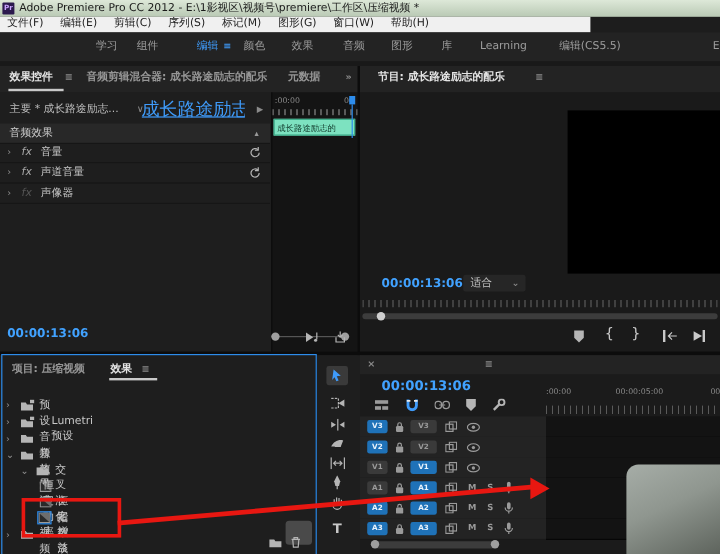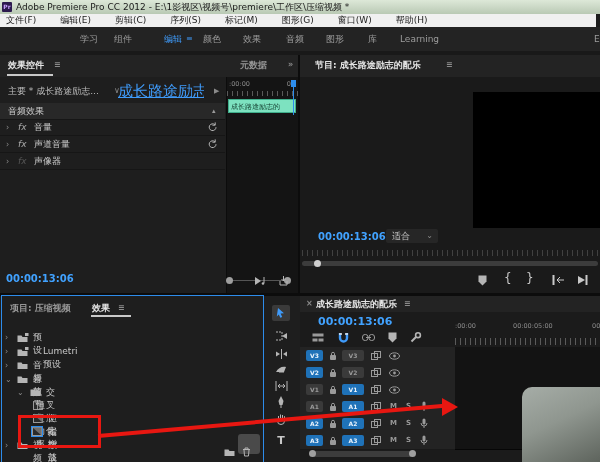--- a/index.html
+++ b/index.html
@@ -8,21 +8,21 @@
     -webkit-font-smoothing:antialiased;}
   .abs{position:absolute;}
   .nowrap{white-space:nowrap;overflow:hidden;}
 
   
   .titlebar{left:0;top:0;width:600px;height:14px;background:linear-gradient(#dde8d8,#b9c9b4);
     color:#1a1a1a;font-size:9px;line-height:14px;}
   .prlogo{position:absolute;left:2px;top:2px;width:10px;height:10px;background:#2c1a4e;
     color:#c9a3ff;font-size:6px;font-weight:bold;text-align:center;line-height:10px;border-radius:1px;}
   .titletext{position:absolute;left:16px;top:0;width:560px;}
-  .menubar{left:0;top:14px;width:596px;height:13px;background:#f0f0f0;color:#222;font-size:9px;line-height:13px;display:flex;gap:24px;padding-left:6px;box-sizing:border-box;}
+  .menubar{left:0;top:14px;width:492px;height:13px;background:#f0f0f0;color:#222;font-size:9px;line-height:13px;display:flex;gap:14px;padding-left:6px;box-sizing:border-box;}
   .menubar span{cursor:default;}
 
   
   .wsbar{left:0;top:27px;width:600px;height:24px;background:#232323;color:#9d9d9d;font-size:9px;line-height:24px;border-bottom:4px solid #191919;}
   .ws{position:absolute;top:0;}
   .ws.active{color:#3f9bfa;}
   .wsmenu{color:#3f9bfa;font-size:8px;}
 
   
   .tabrow{background:#232323;color:#969696;font-size:9px;}
@@ -103,26 +103,28 @@
     <span class="ws" style="left:80px">学习</span>
     <span class="ws" style="left:114px">组件</span>
     <span class="ws active" style="left:164px">编辑</span>
     <span class="ws wsmenu" style="left:186px">≡</span>
     <span class="ws" style="left:203px">颜色</span>
     <span class="ws" style="left:243px">效果</span>
     <span class="ws" style="left:286px">音频</span>
     <span class="ws" style="left:326px">图形</span>
     <span class="ws" style="left:368px">库</span>
     <span class="ws" style="left:400px">Learning</span>
+    <span class="ws" style="left:466px">编辑(CS5.5)</span>
     <span class="ws" style="left:594px">E</span>
   </div>
 
   <div class="abs tabrow" style="left:0;top:55px;width:298px;height:22px;">
     <span class="ptab active" style="left:8px">效果控件</span>
     <span class="ptab pmenu" style="left:54px">≡</span>
+    <span class="ptab nowrap" style="left:72px;max-width:160px">音频剪辑混合器: 成长路途励志的配乐</span>
     <span class="ptab" style="left:240px">元数据</span>
     <span class="ptab pmenu" style="left:288px">»</span>
     <div class="underline" style="left:7px;top:19px;width:46px;"></div>
   </div>
 
   <div class="abs ec-bg">
 
     <div class="ec-row nowrap" style="top:6px;border-bottom:none;">
       <span style="margin-left:8px;color:#bdbdbd;margin-top:15px;">主要 * 成长路途励志...</span>
       <span class="chev" style="position:absolute;left:114px;">∨</span>
@@ -382,21 +384,20 @@
     <svg width="11" height="12">
         <path d="M2.5 6V3m2 3V1.5m2 4.5V2m2 4V3.5V8a3.5 3.5 0 0 1-7 0z" fill="none" stroke="#b5b5b5"></path>
       </svg>
   </div>
   <div class="tool" style="top:432px;color:#c8c8c8;font-size:11px;font-weight:bold;">
     <span>T</span>
   </div>
 
   <div class="abs tabrow" style="left:300px;top:296px;width:300px;height:16px;">
     <span class="ptab pmenu" style="left:6px;line-height:16px;">×</span>
-    <span class="ptab active nowrap" style="left:16px;line-height:16px;max-width:90px">成长路途励志的配乐</span>
     <span class="ptab pmenu" style="left:104px;line-height:16px;">≡</span>
   </div>
 
   <div class="abs tl-bg">
     <div class="abs tc" style="left:18px;top:3px;font-size:11px;">00:00:13:06</div>
 
     <div class="abs" style="left:12px;top:21px;">
       <svg width="12" height="10">
           <rect x="0.5" y="0.5" width="11" height="3" fill="#9a9a9a"></rect>
           <rect x="0.5" y="5.5" width="5" height="3" fill="#9a9a9a"></rect>

